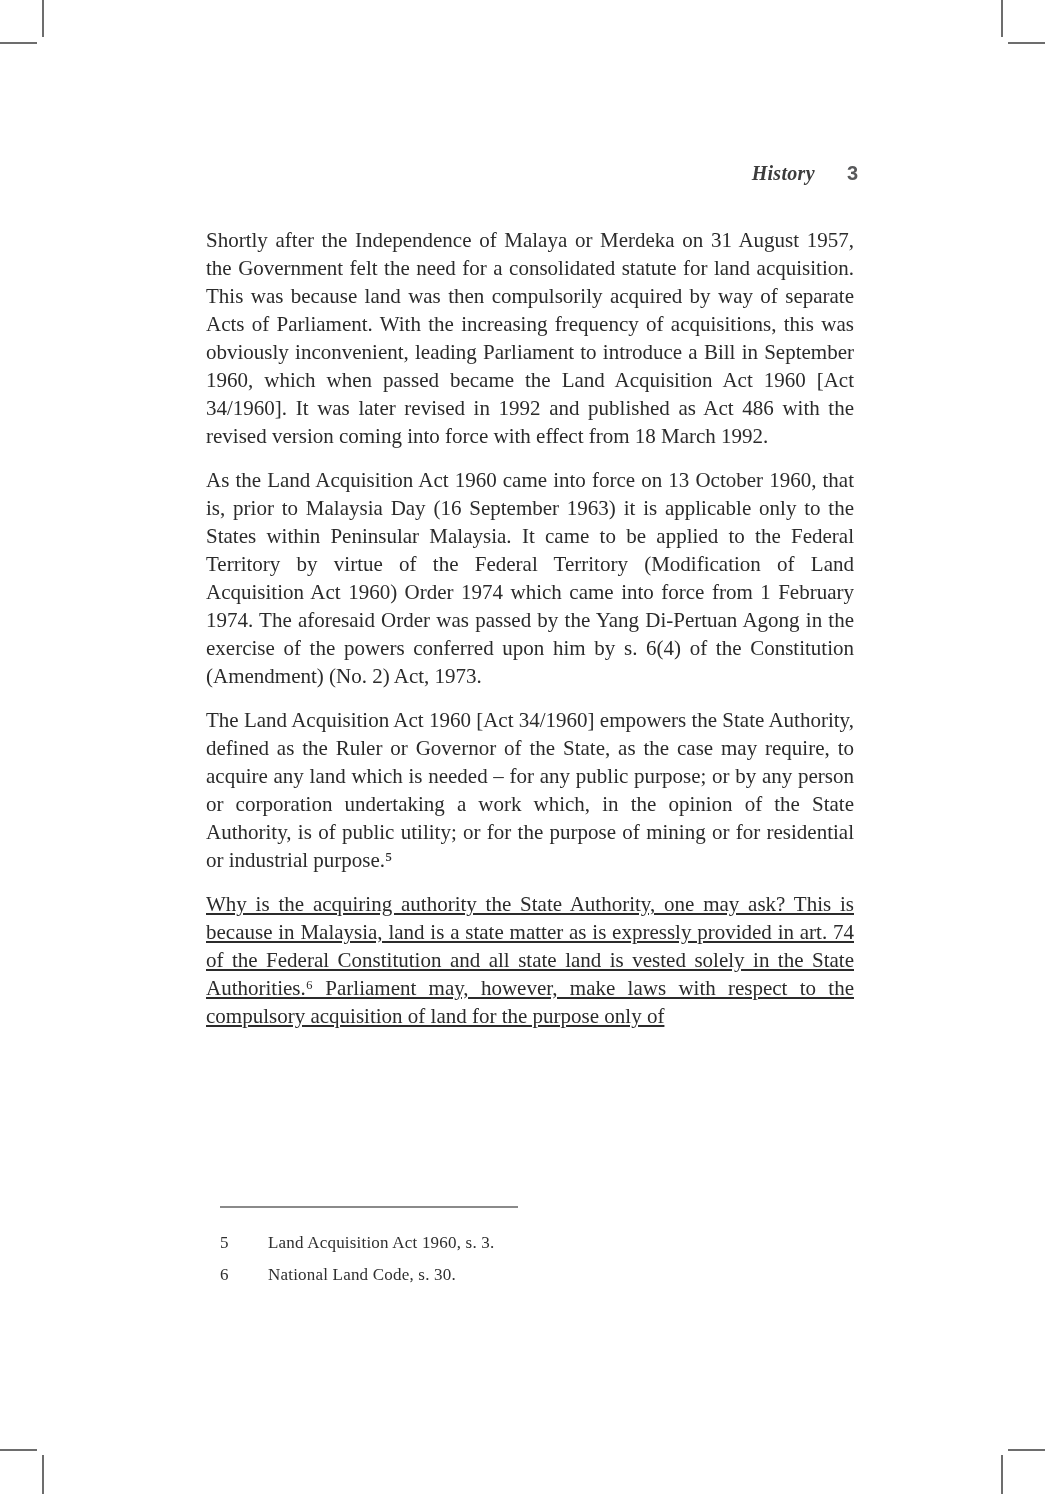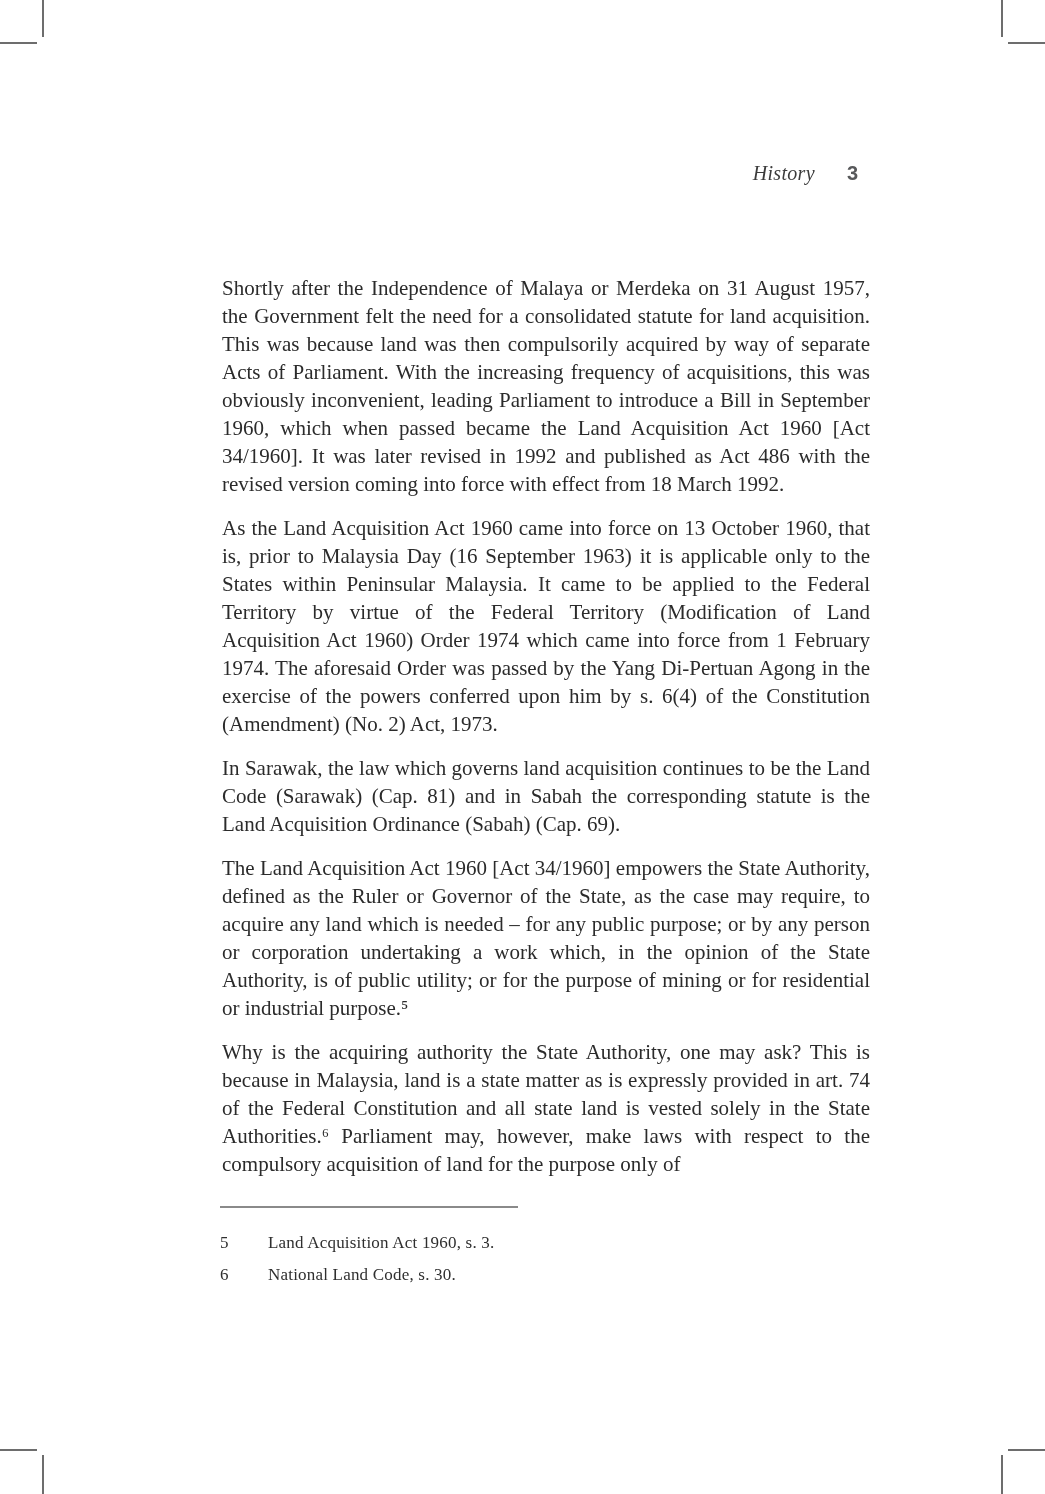--- a/index.html
+++ b/index.html
@@ -34,42 +34,42 @@
     right: 187px;
     display: flex;
     align-items: baseline;
     gap: 32px;
   }
   .running-head .head-title {
     font-style: italic;
     font-size: 20px;
     color: #3c3c3c;
     letter-spacing: 0.3px;
+    font-weight: bold;
   }
   .running-head .head-pagenum {
     font-family: "Liberation Sans", sans-serif;
     font-weight: 700;
     font-size: 20px;
     color: #58595b;
   }
 
   
   .body-copy {
     position: absolute;
-    left: 222px;
+    left: 206px;
     top: 226px;
     width: 648px;
     font-size: 21px;
     line-height: 28px;
     text-align: justify;
     hyphens: none;
-    margin-top: 48px;
   }
   .body-copy p { margin: 0 0 16px 0; }
-  .body-copy p:last-child { margin-bottom: 0; }
+  .body-copy p:last-child { margin-bottom: 0; text-decoration: underline; }
 
   
   .footnotes {
     position: absolute;
     left: 220px;
     top: 1206px;
     width: 648px;
   }
   .fn-rule {
     width: 298px;
@@ -103,21 +103,20 @@
   <div class="crop crop-h crop-br-h"></div>
 
   <div class="running-head">
     <span class="head-title">History</span>
     <span class="head-pagenum">3</span>
   </div>
 
   <div class="body-copy">
     <p>Shortly after the Independence of Malaya or Merdeka on 31 August 1957, the Government felt the need for a consolidated statute for land acquisition. This was because land was then compulsorily acquired by way of separate Acts of Parliament. With the increasing frequency of acquisitions, this was obviously inconvenient, leading Parliament to introduce a Bill in September 1960, which when passed became the Land Acquisition Act 1960 [Act 34/1960]. It was later revised in 1992 and published as Act 486 with the revised version coming into force with effect from 18 March 1992.</p>
     <p>As the Land Acquisition Act 1960 came into force on 13 October 1960, that is, prior to Malaysia Day (16 September 1963) it is applicable only to the States within Peninsular Malaysia. It came to be applied to the Federal Territory by virtue of the Federal Territory (Modification of Land Acquisition Act 1960) Order 1974 which came into force from 1 February 1974. The aforesaid Order was passed by the Yang Di-Pertuan Agong in the exercise of the powers conferred upon him by s. 6(4) of the Constitution (Amendment) (No. 2) Act, 1973.</p>
-    <p>In Sarawak, the law which governs land acquisition continues to be the Land Code (Sarawak) (Cap. 81) and in Sabah the corresponding statute is the Land Acquisition Ordinance (Sabah) (Cap. 69).</p>
     <p>The Land Acquisition Act 1960 [Act 34/1960] empowers the State Authority, defined as the Ruler or Governor of the State, as the case may require, to acquire any land which is needed – for any public purpose; or by any person or corporation undertaking a work which, in the opinion of the State Authority, is of public utility; or for the purpose of mining or for residential or industrial purpose.⁵</p>
     <p>Why is the acquiring authority the State Authority, one may ask? This is because in Malaysia, land is a state matter as is expressly provided in art. 74 of the Federal Constitution and all state land is vested solely in the State Authorities.⁶ Parliament may, however, make laws with respect to the compulsory acquisition of land for the purpose only of</p>
   </div>
 
   <div class="footnotes">
     <div class="fn-rule"></div>
     <div class="fn-row">
       <span class="fn-num">5</span>
       <span class="fn-text">Land Acquisition Act 1960, s. 3.</span>
     </div>

